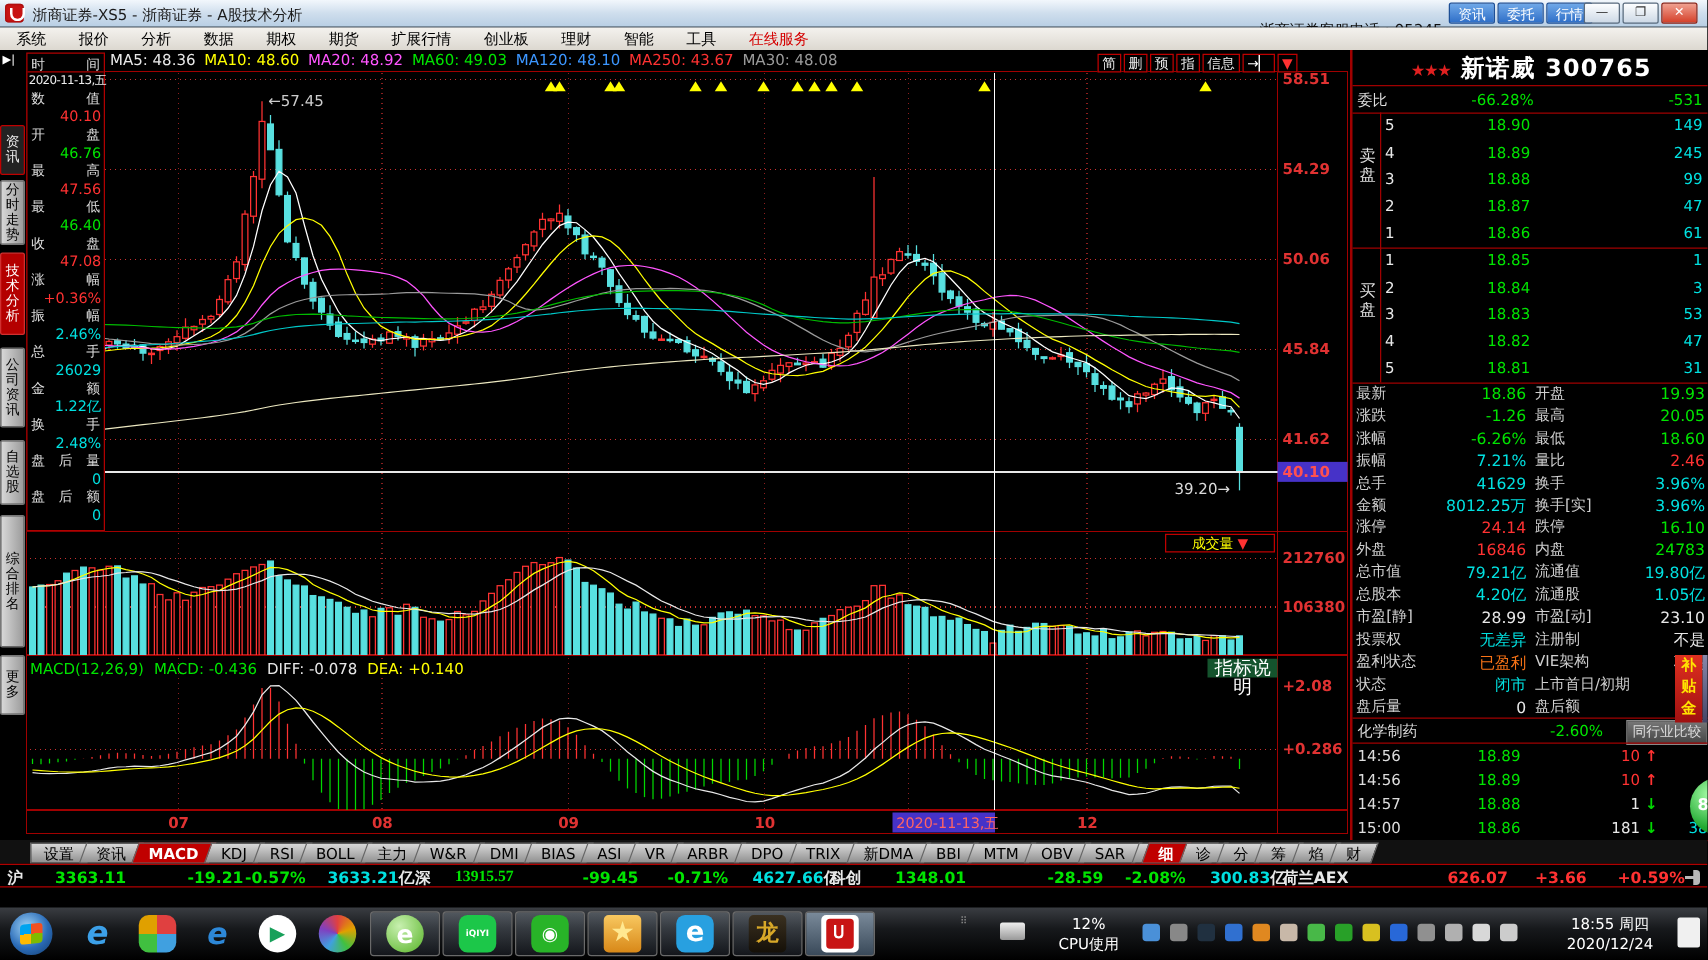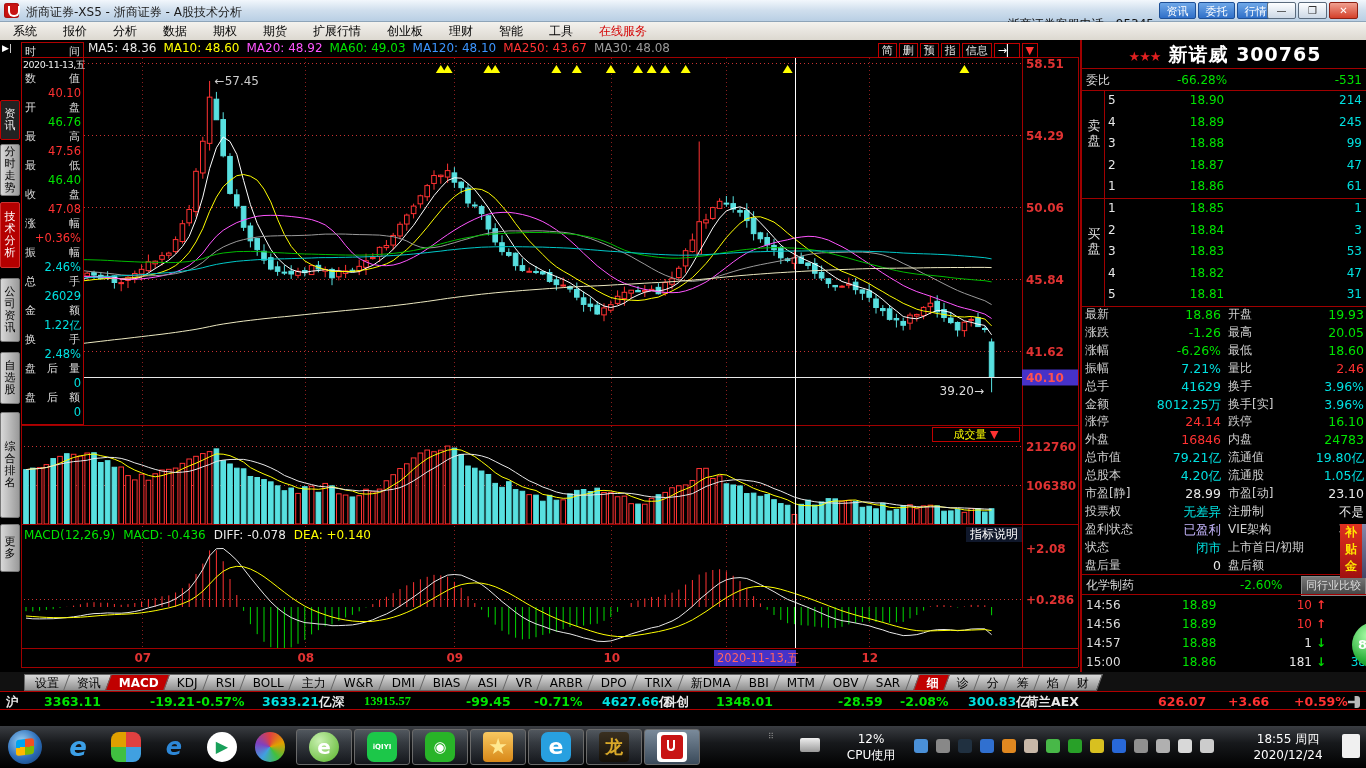--- a/index.html
+++ b/index.html
@@ -839,31 +839,31 @@
         <div class="ctool">简</div>
         <div class="ctool">删</div>
         <div class="ctool">预</div>
         <div class="ctool">指</div>
         <div class="ctool">信息</div>
         <div class="ctool" style="color: rgb(255, 255, 255);">→▏</div>
         <div class="ctool" style="color: rgb(255, 50, 50);">▼</div>
       </div>
       <div style="position: absolute; left: 912px; top: 387px; width: 88px; height: 15px; border: 1px solid rgb(192, 0, 0); color: rgb(255, 255, 0); font-size: 11px; line-height: 13px; text-align: center;">成交量<span style="color: rgb(255, 50, 50);"> ▼</span></div>
       <div style="position: absolute; left: 4px; top: 488px; font-size: 12px; white-space: nowrap;"><span style="color: rgb(0, 228, 0); margin-right: 8px;">MACD(12,26,9)</span><span style="color: rgb(0, 228, 0); margin-right: 8px;">MACD: -0.436</span><span style="color: rgb(232, 232, 232); margin-right: 8px;">DIFF: -0.078</span><span style="color: rgb(255, 255, 0); margin-right: 8px;">DEA: +0.140</span></div>
-      <div style="position: absolute; left: 946px; top: 487px; width: 56px; height: 15px; background: #0f172a; color: rgb(255, 255, 255); font-size: 12px; line-height: 15px; text-align: center;">指标说明</div>
+      <div style="position: absolute; left: 946px; top: 487px; width: 56px; height: 15px; background: #14532d; color: rgb(255, 255, 255); font-size: 15px; line-height: 15px; text-align: center;">指标说明</div>
     </div>
   <div id="rpanel">
       <div id="rp-name"><span id="rp-stars">★★★</span><span>新诺威 300765</span></div>
       <div class="hline" style="top: 28px;"></div>
       <div style="position: absolute; top: 30px; left: 0px; width: 286px; height: 20px; line-height: 20px;"><span style="color: rgb(221, 221, 221); margin-left: 4px;">委比</span><span style="color: rgb(0, 228, 0); position: absolute; left: 95px;">-66.28%</span><span style="color: rgb(0, 228, 0); position: absolute; right: 6px;">-531</span></div>
       <div class="hline" style="top: 50px;"></div>
       <div class="rp-row" style="top: 50px;">
         <span class="q-num">5</span>
         <span class="q-price green">18.90</span>
-        <span class="q-vol cyan" style="position: absolute; right: 6px;">214</span>
+        <span class="q-vol cyan" style="position: absolute; right: 6px;">149</span>
       </div>
       <div class="rp-row" style="top: 71.6px;">
         <span class="q-num">4</span>
         <span class="q-price green">18.89</span>
         <span class="q-vol cyan" style="position: absolute; right: 6px;">245</span>
       </div>
       <div class="rp-row" style="top: 93.2px;">
         <span class="q-num">3</span>
         <span class="q-price green">18.88</span>
         <span class="q-vol cyan" style="position: absolute; right: 6px;">99</span>
@@ -1005,21 +1005,21 @@
       <div class="d-row" style="top: 462.9px; left: 0px;">
         <span class="d-lab">投票权</span>
         <span class="d-val" style="color: rgb(0, 224, 224);">无差异</span>
       </div>
       <div class="d-row" style="top: 462.9px; left: 143px;">
         <span class="d-lab">注册制</span>
         <span class="d-val" style="color: rgb(232, 232, 232);">不是</span>
       </div>
       <div class="d-row" style="top: 480.8px; left: 0px;">
         <span class="d-lab">盈利状态</span>
-        <span class="d-val" style="color: #c4b5fd; margin-left: 44px;">已盈利</span>
+        <span class="d-val" style="color: #f97316; margin-left: 44px;">已盈利</span>
       </div>
       <div class="d-row" style="top: 480.8px; left: 143px;">
         <span class="d-lab">VIE架构</span>
         <span class="d-val" style="color: rgb(232, 232, 232);">不是</span>
       </div>
       <div class="d-row" style="top: 498.7px; left: 0px;">
         <span class="d-lab">状态</span>
         <span class="d-val" style="color: rgb(0, 224, 224);">闭市</span>
       </div>
       <div class="d-row" style="top: 498.7px; left: 143px;">

